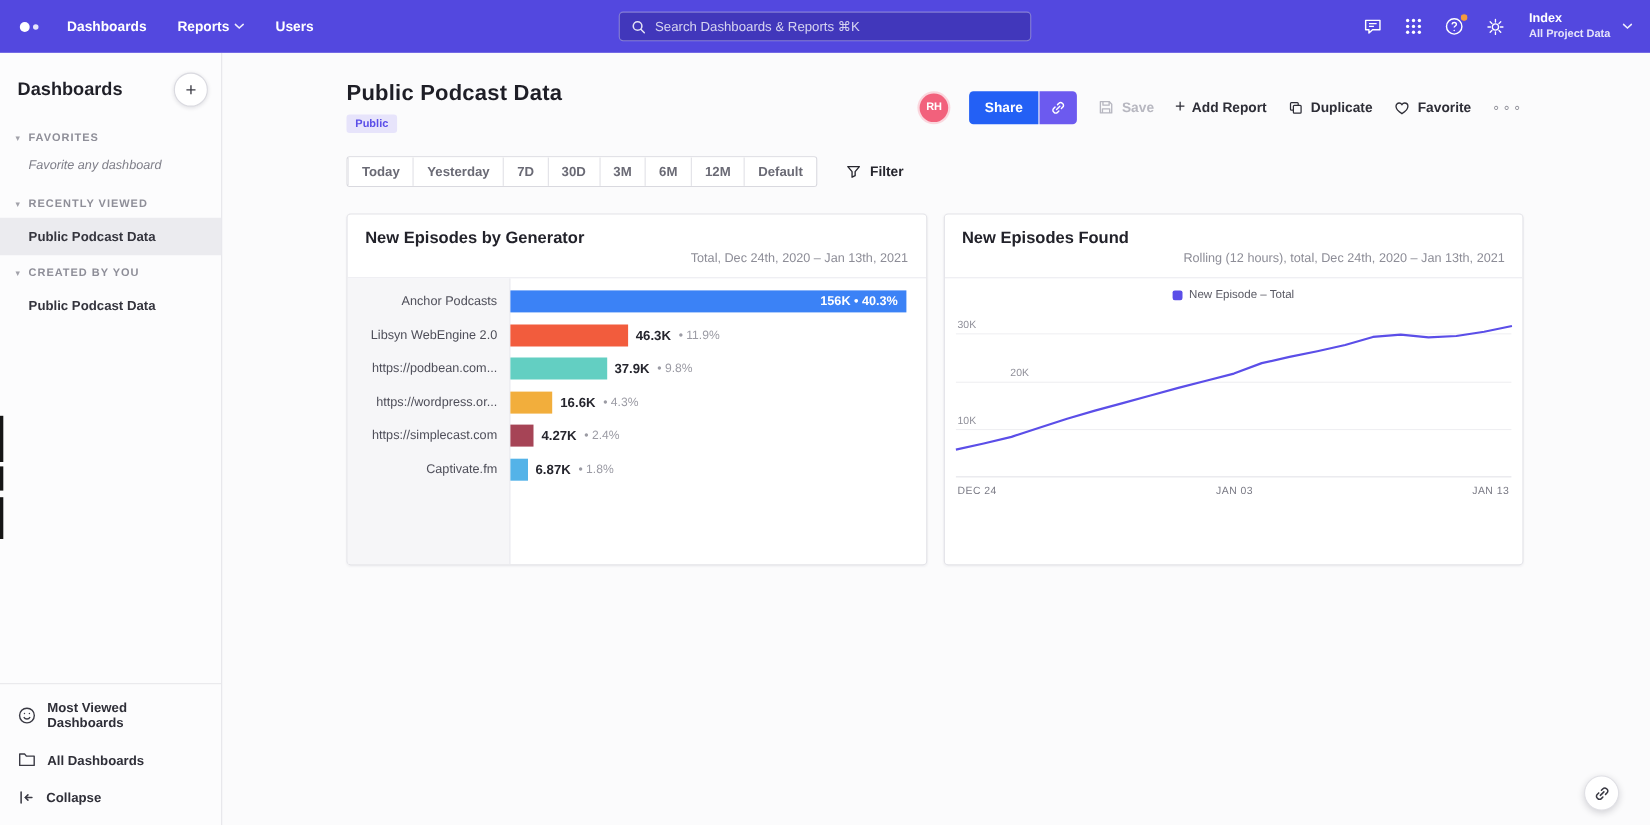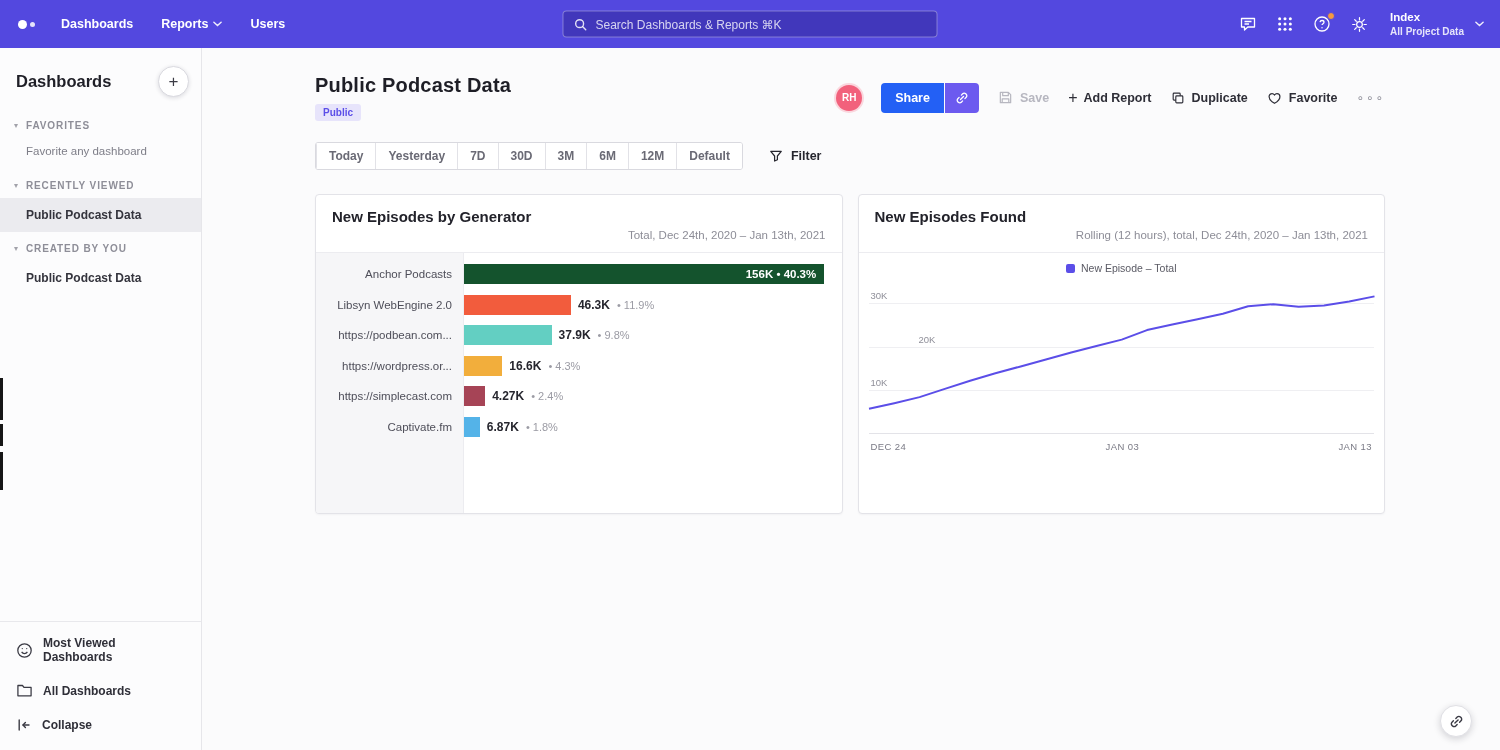--- a/index.html
+++ b/index.html
@@ -27,21 +27,21 @@
   .psub{font-size:10px;font-weight:700;opacity:.85;}
   .proj-chev{display:flex;opacity:.9;margin-left:-6px;}
 
   
   .sidebar{position:absolute;top:48px;left:0;bottom:0;width:202px;background:#FCFCFD;border-right:1px solid #E6E6EA;display:flex;flex-direction:column;z-index:5;}
   .sidebar-head{display:flex;align-items:center;justify-content:space-between;padding:18px 12px 12px 16px;}
   .sidebar-title{font-size:16.5px;font-weight:700;color:#1F1F27;}
   .add-btn{width:31px;height:31px;border-radius:50%;background:#fff;border:1px solid #DADAE0;box-shadow:0 1px 4px rgba(20,20,40,.14);font-size:17px;color:#3C3C45;cursor:pointer;display:flex;align-items:center;justify-content:center;line-height:1;font-family:inherit;}
   .section-head{display:flex;align-items:center;gap:7px;padding:11px 16px 7px 14px;font-size:10px;font-weight:700;letter-spacing:.9px;color:#8E8E98;cursor:pointer;text-transform:uppercase;}
   .schev{font-size:8px;color:#A2A2AA;line-height:1;}
-  .empty-hint{font-size:11.5px;color:#7E7E88;padding:7px 16px 12px 26px;}
+  .empty-hint{font-style:italic;font-size:11.5px;color:#7E7E88;padding:7px 16px 12px 26px;}
   .side-item{font-size:12px;font-weight:600;color:#34343D;padding:10px 16px 10px 26px;cursor:pointer;}
   .side-item.selected{background:#EBEBEF;}
   .sidebar-footer{margin-top:auto;border-top:1px solid #E8E8EC;padding:5px 0 8px;}
   .foot-item{display:flex;align-items:center;gap:10px;padding:9px 16px;font-size:12px;font-weight:600;color:#2F2F38;cursor:pointer;}
   .ficon{display:flex;color:#3A3A44;}
 
   
   .main{position:absolute;top:48px;left:202px;right:0;bottom:0;background:#FBFBFC;padding:26px 115px 0 113px;overflow:hidden;}
   .page-header{display:flex;align-items:center;justify-content:space-between;}
   .page-title{font-size:20px;font-weight:700;color:#1E1E26;letter-spacing:.2px;}
@@ -328,21 +328,21 @@
         <div class="card-head">
           <div class="card-title">New Episodes by Generator</div>
           <div class="card-sub">Total, Dec 24th, 2020 – Jan 13th, 2021</div>
         </div>
         <div class="bar-body">
           <div class="label-strip"></div>
           <div class="bar-rows">
               <div class="bar-row">
                 <div class="bar-cat">Anchor Podcasts</div>
                 <div class="bar-track">
-                  <div class="bar" style="width: 97.5%; background: #14532d;">
+                  <div class="bar" style="width: 97.5%; background: #3b82f6;">
                     <span class="bar-inlabel">156K • 40.3%</span>
                   </div>
                 </div>
               </div>
               <div class="bar-row">
                 <div class="bar-cat">Libsyn WebEngine 2.0</div>
                 <div class="bar-track">
                   <div class="bar" style="width: 28.94%; background: rgb(242, 92, 61);"></div>
                   <span class="bar-val">46.3K</span>
                   <span class="bar-pct">• 11.9%</span>

